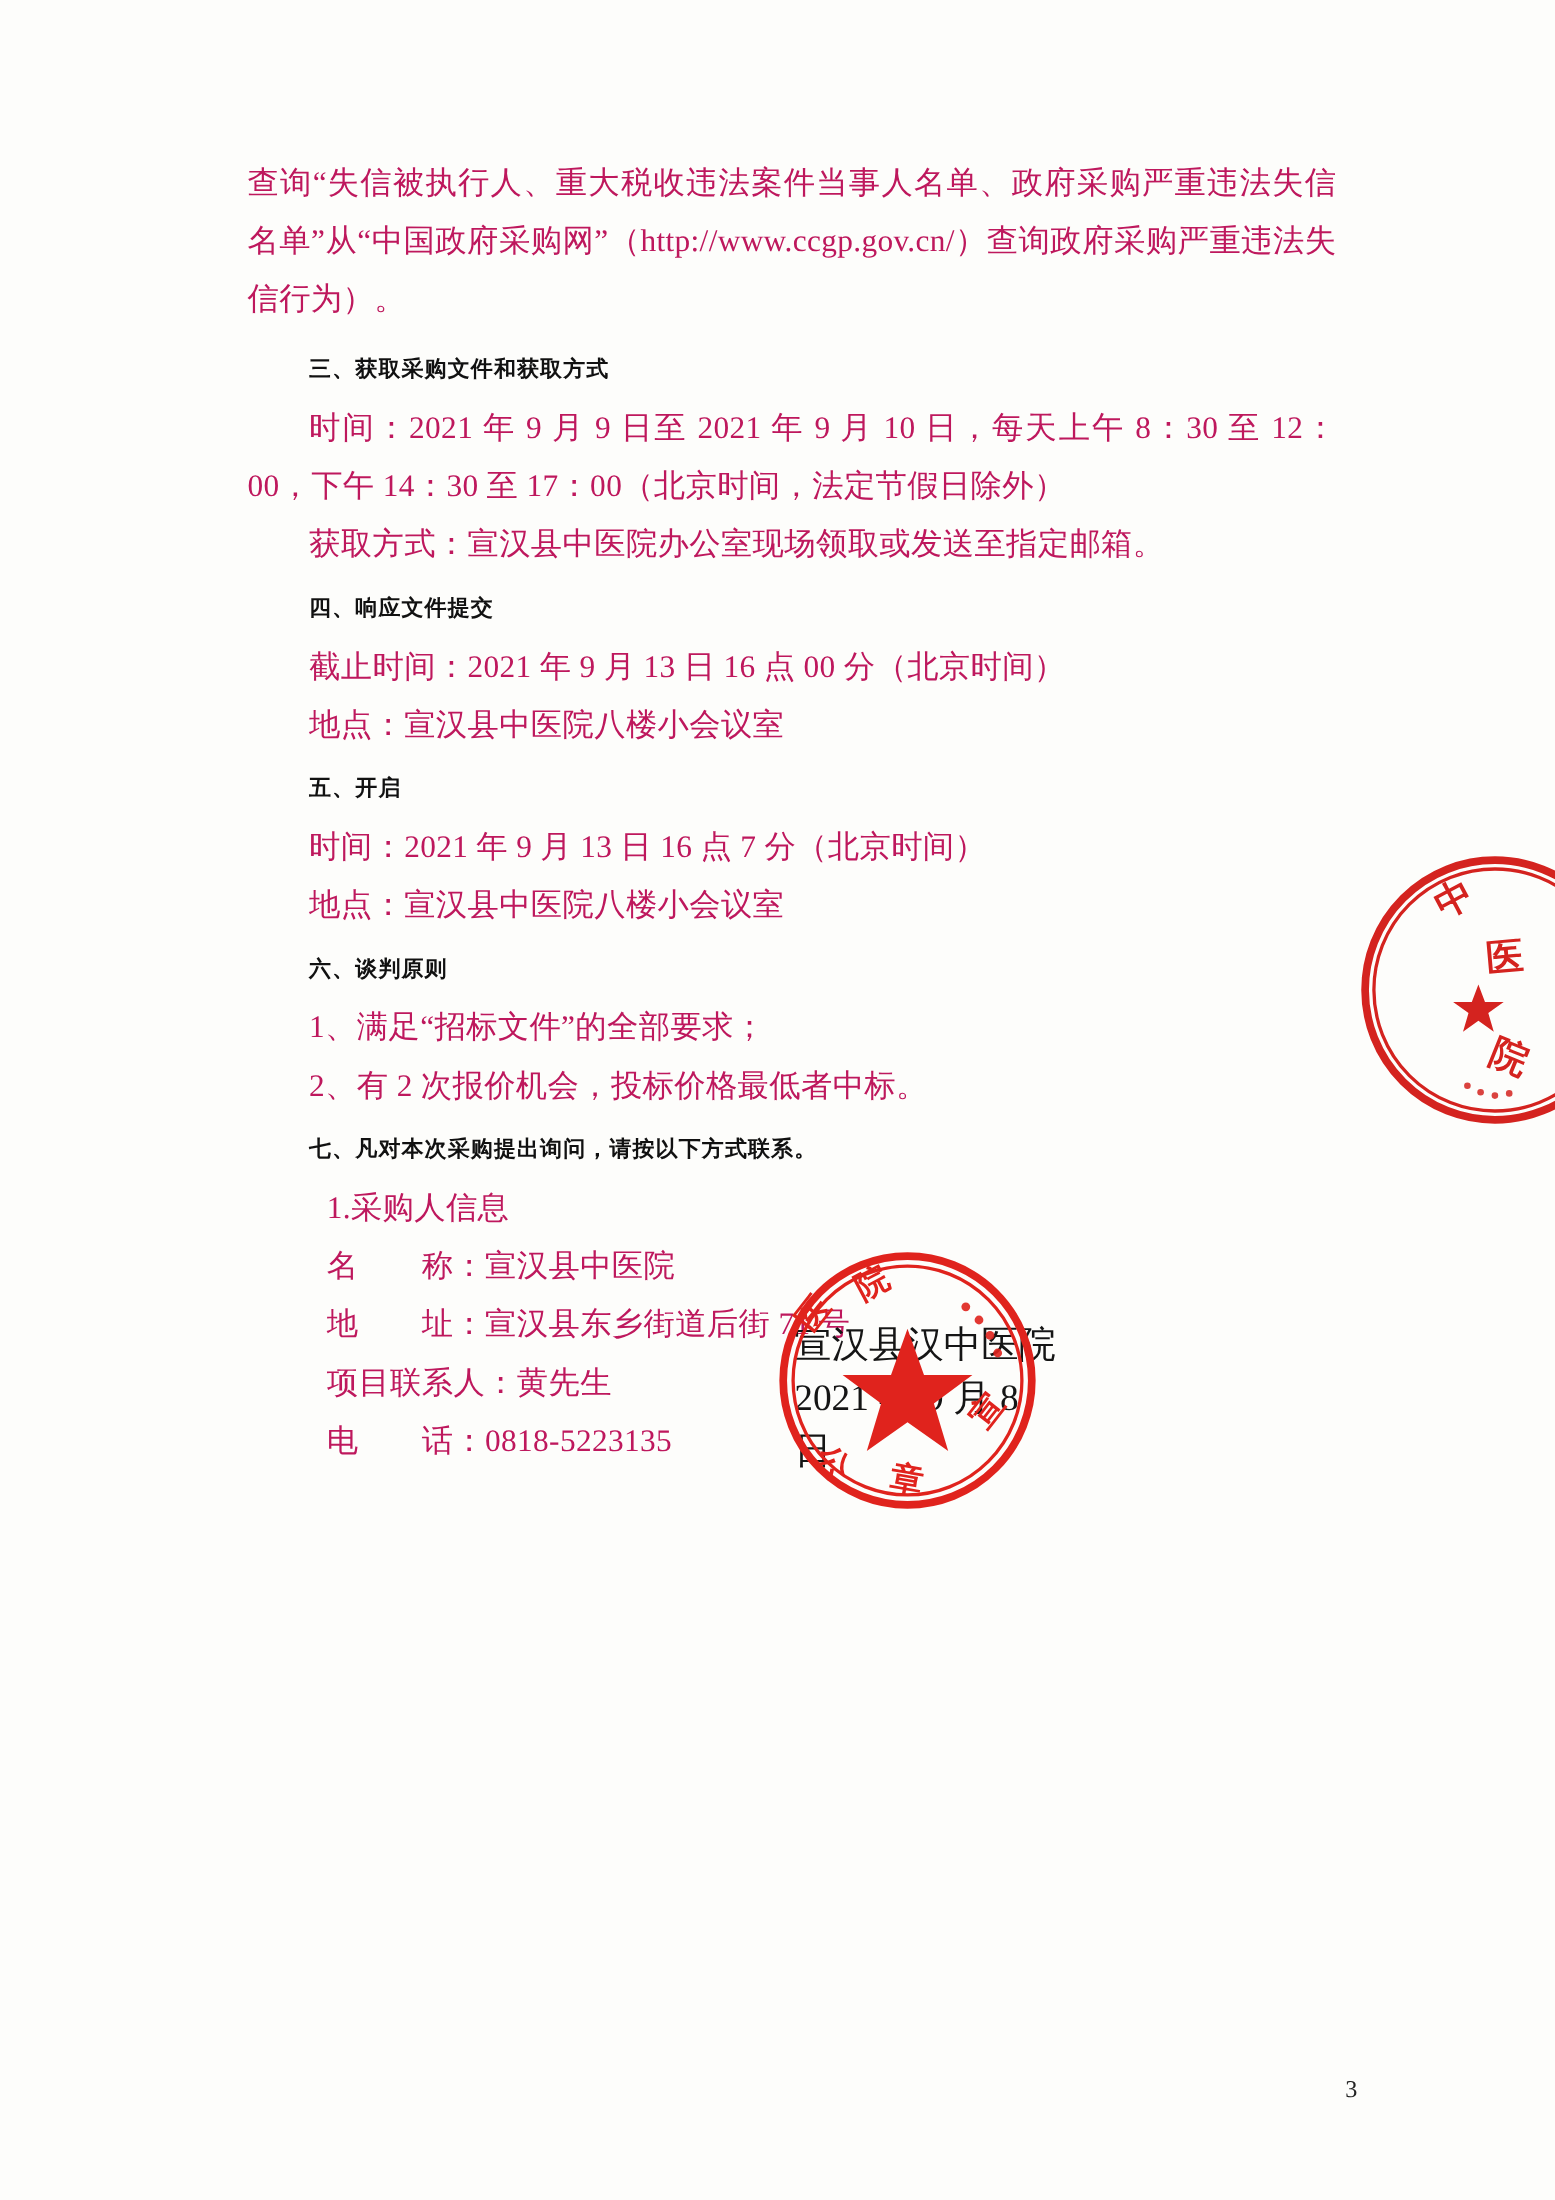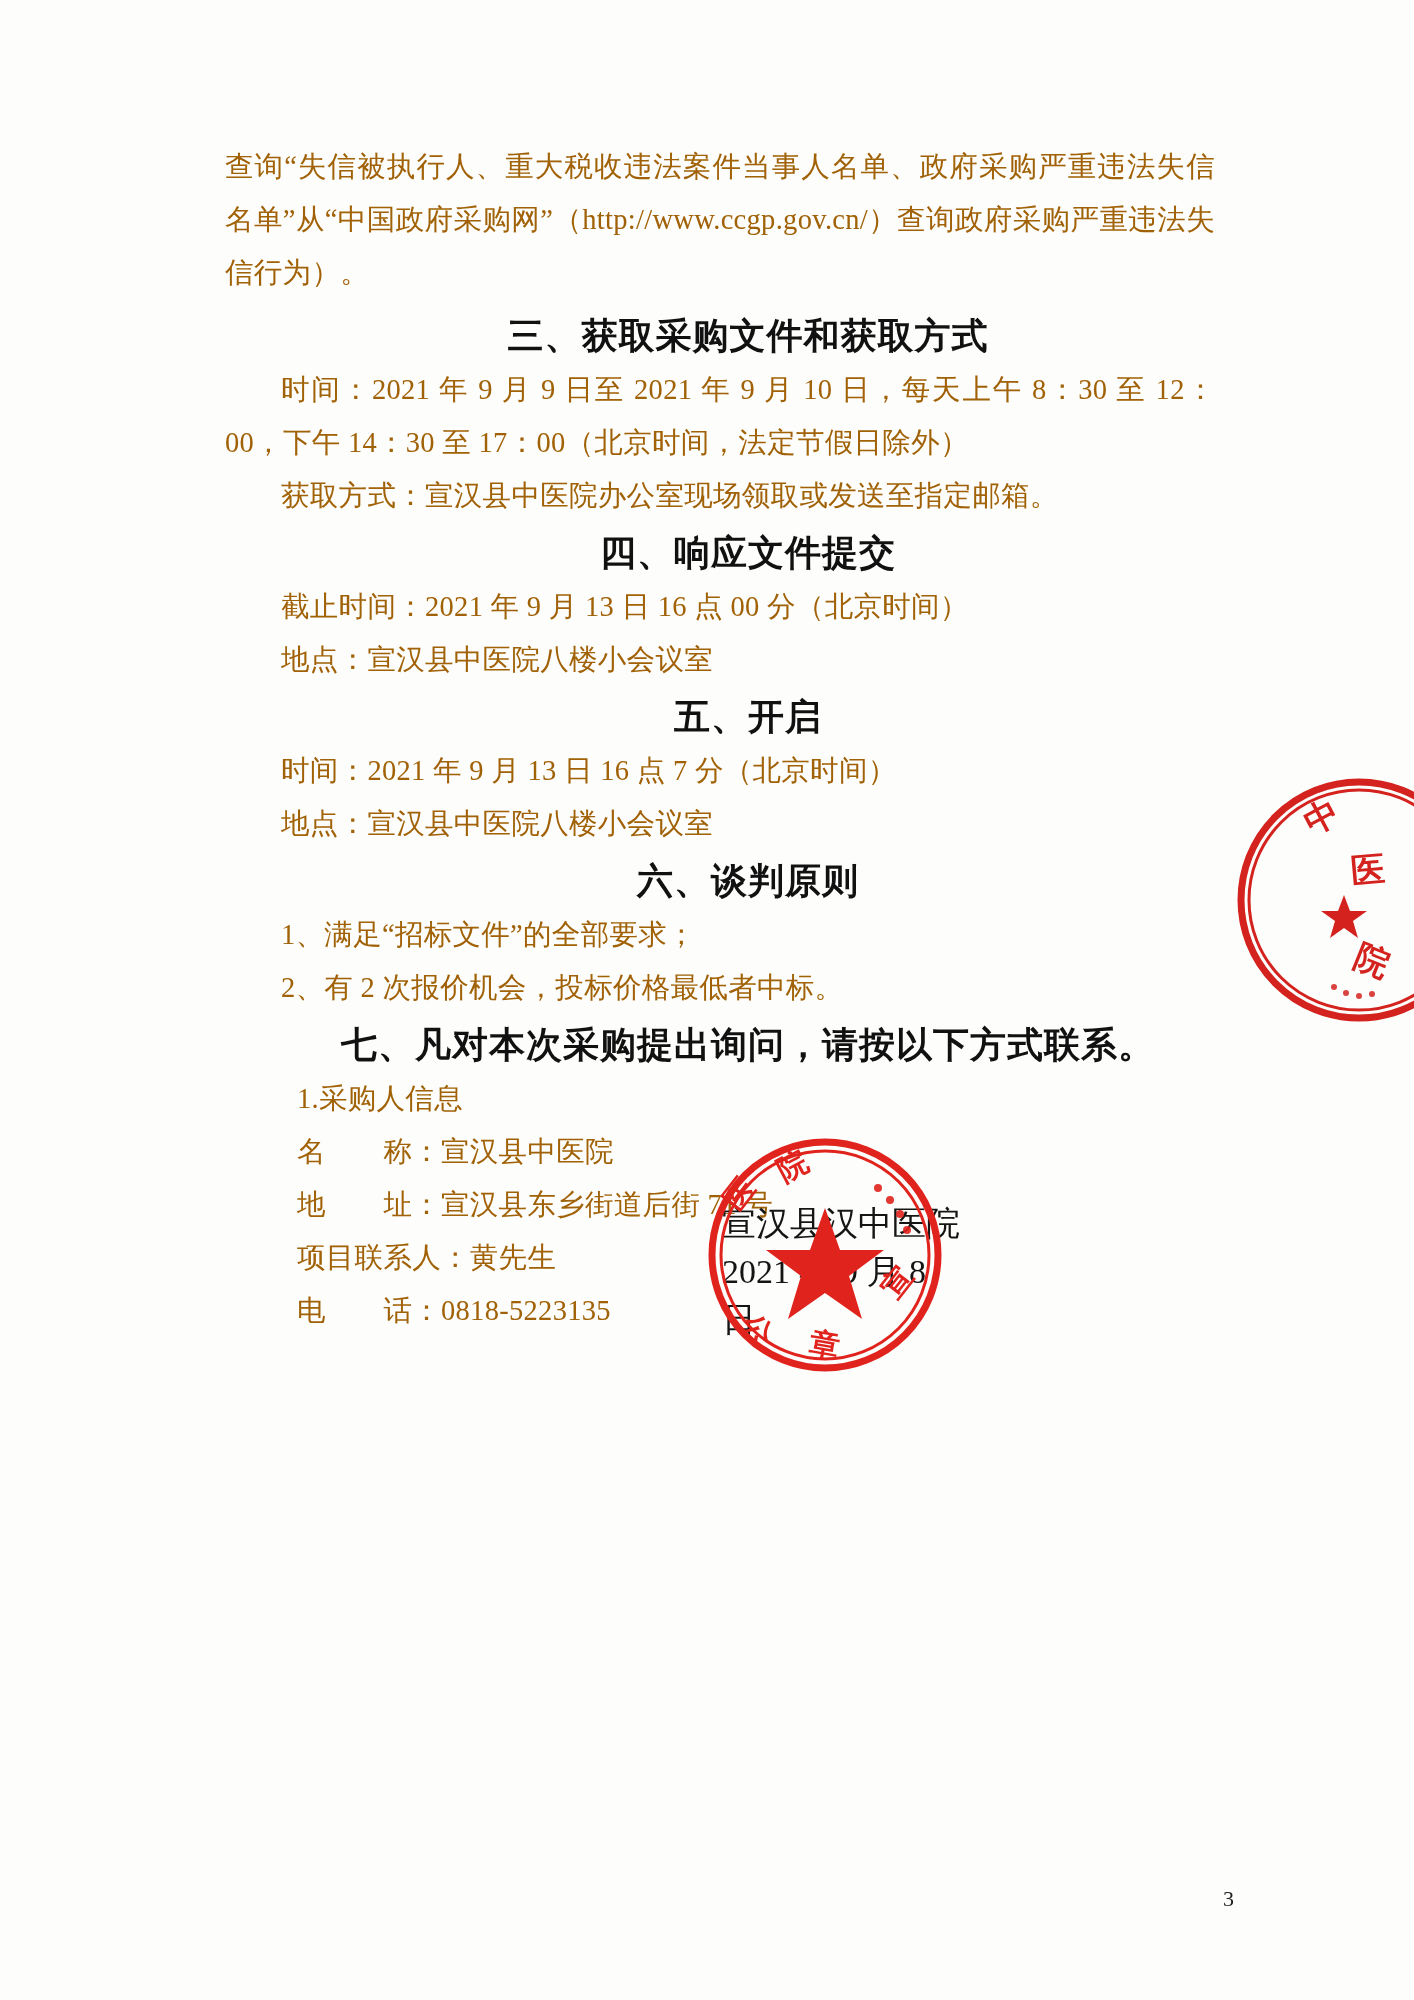--- a/index.html
+++ b/index.html
@@ -28,32 +28,31 @@
     top: 140px;
     width: 990px;
   }
 
   .para {
     font-size: 28.5px;
     line-height: 53px;
     letter-spacing: 0.3px;
     text-align: justify;
     margin: 0;
-    color: #a16207;
+    color: #be185d;
   }
 
   .heading {
-    font-size: 36px;
+    font-size: 20px;
     line-height: 54px;
     font-weight: bold;
     margin: 0;
     padding-left: 56px;
     letter-spacing: 1px;
     font-family: Liberation Sans, sans-serif;
-    text-align: center;
   }
 
   .sub-indent {
     padding-left: 56px;
   }
 
   .block-gap-s { height: 4px; }
   .block-gap-m { height: 10px; }
 
   .page-number {

